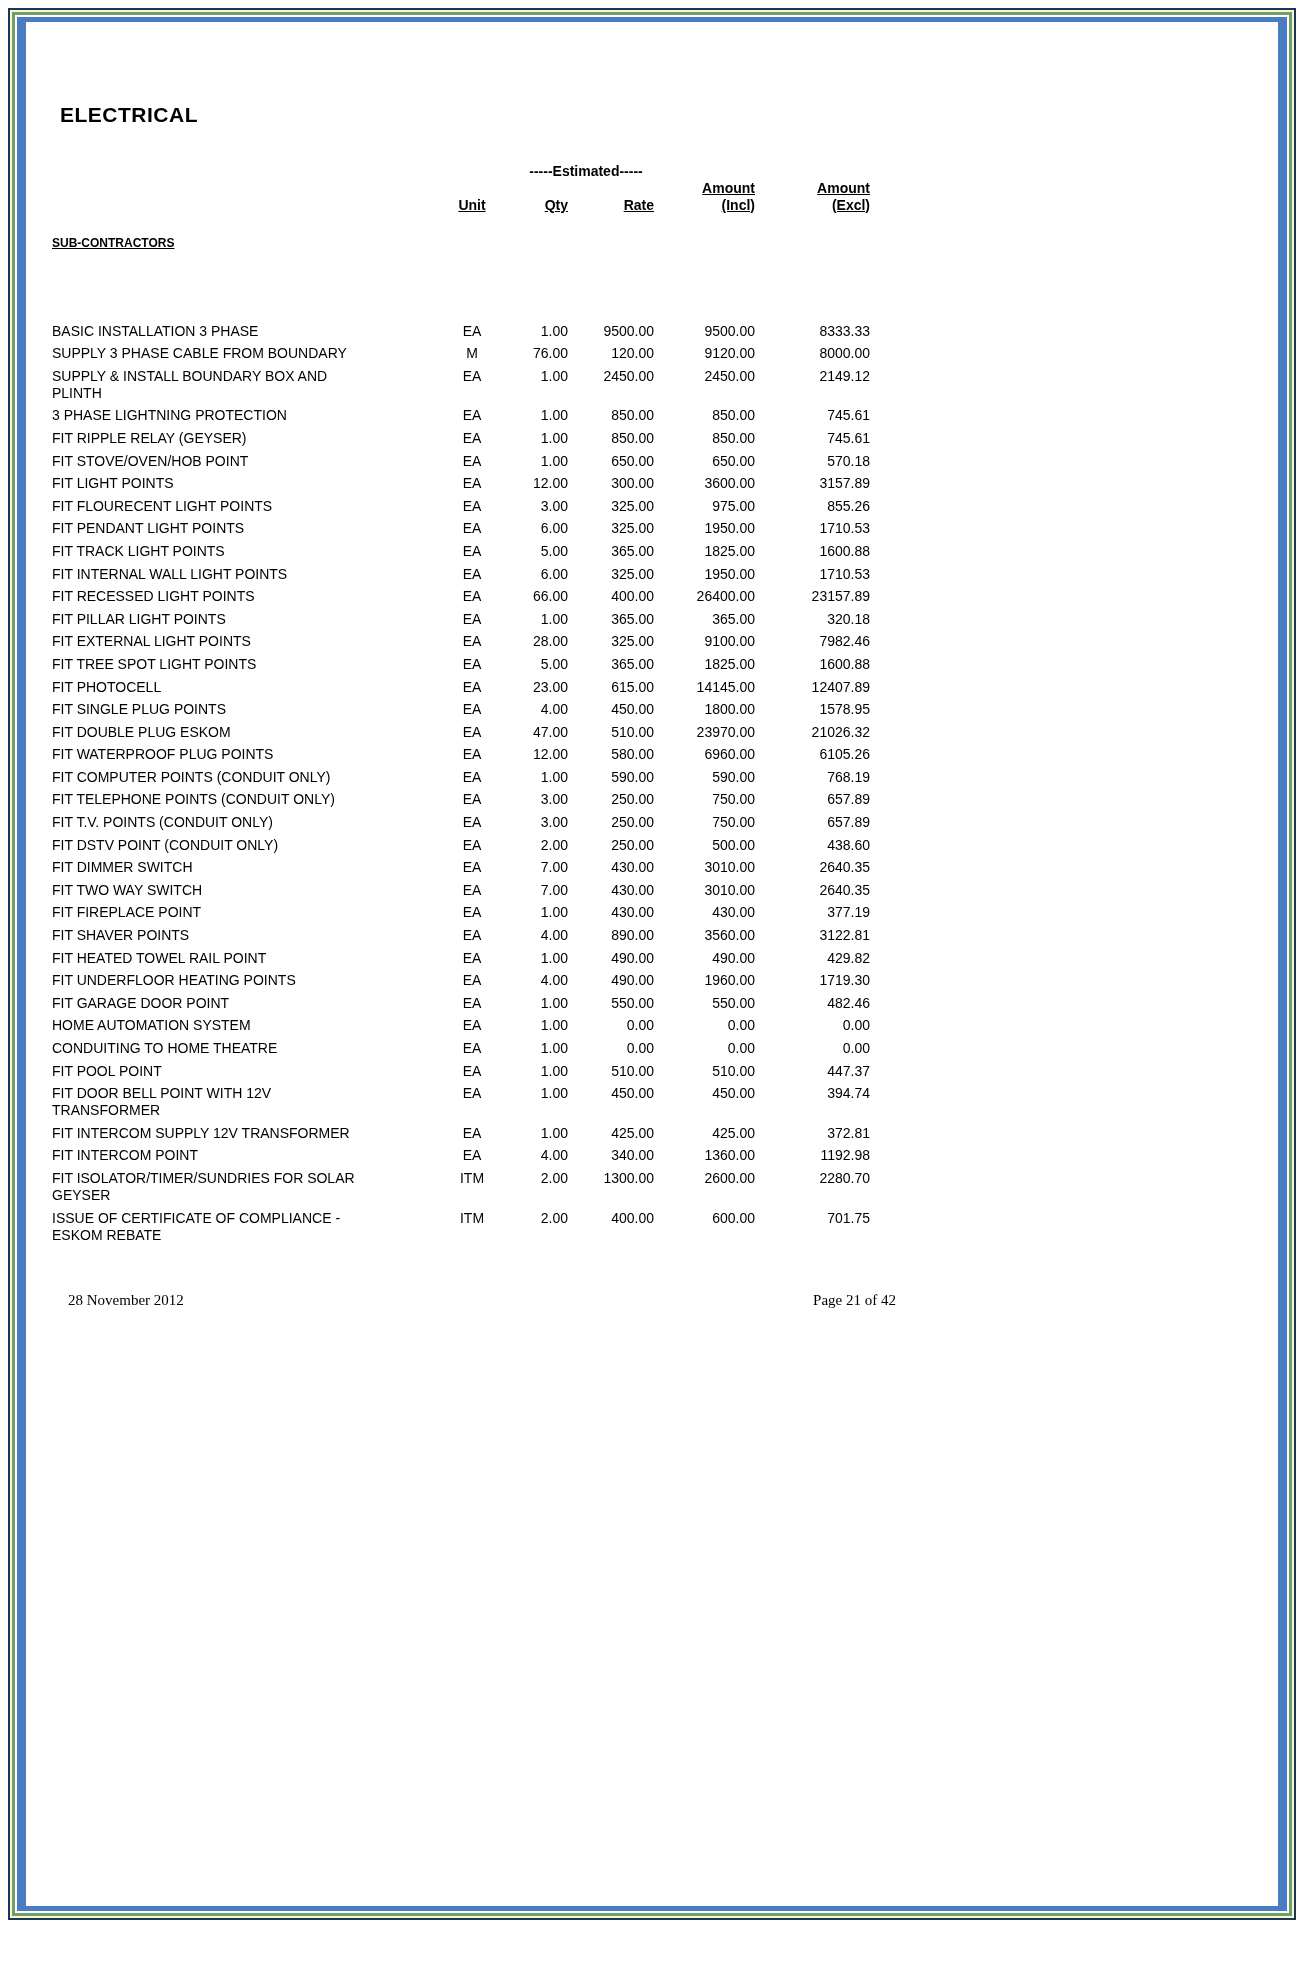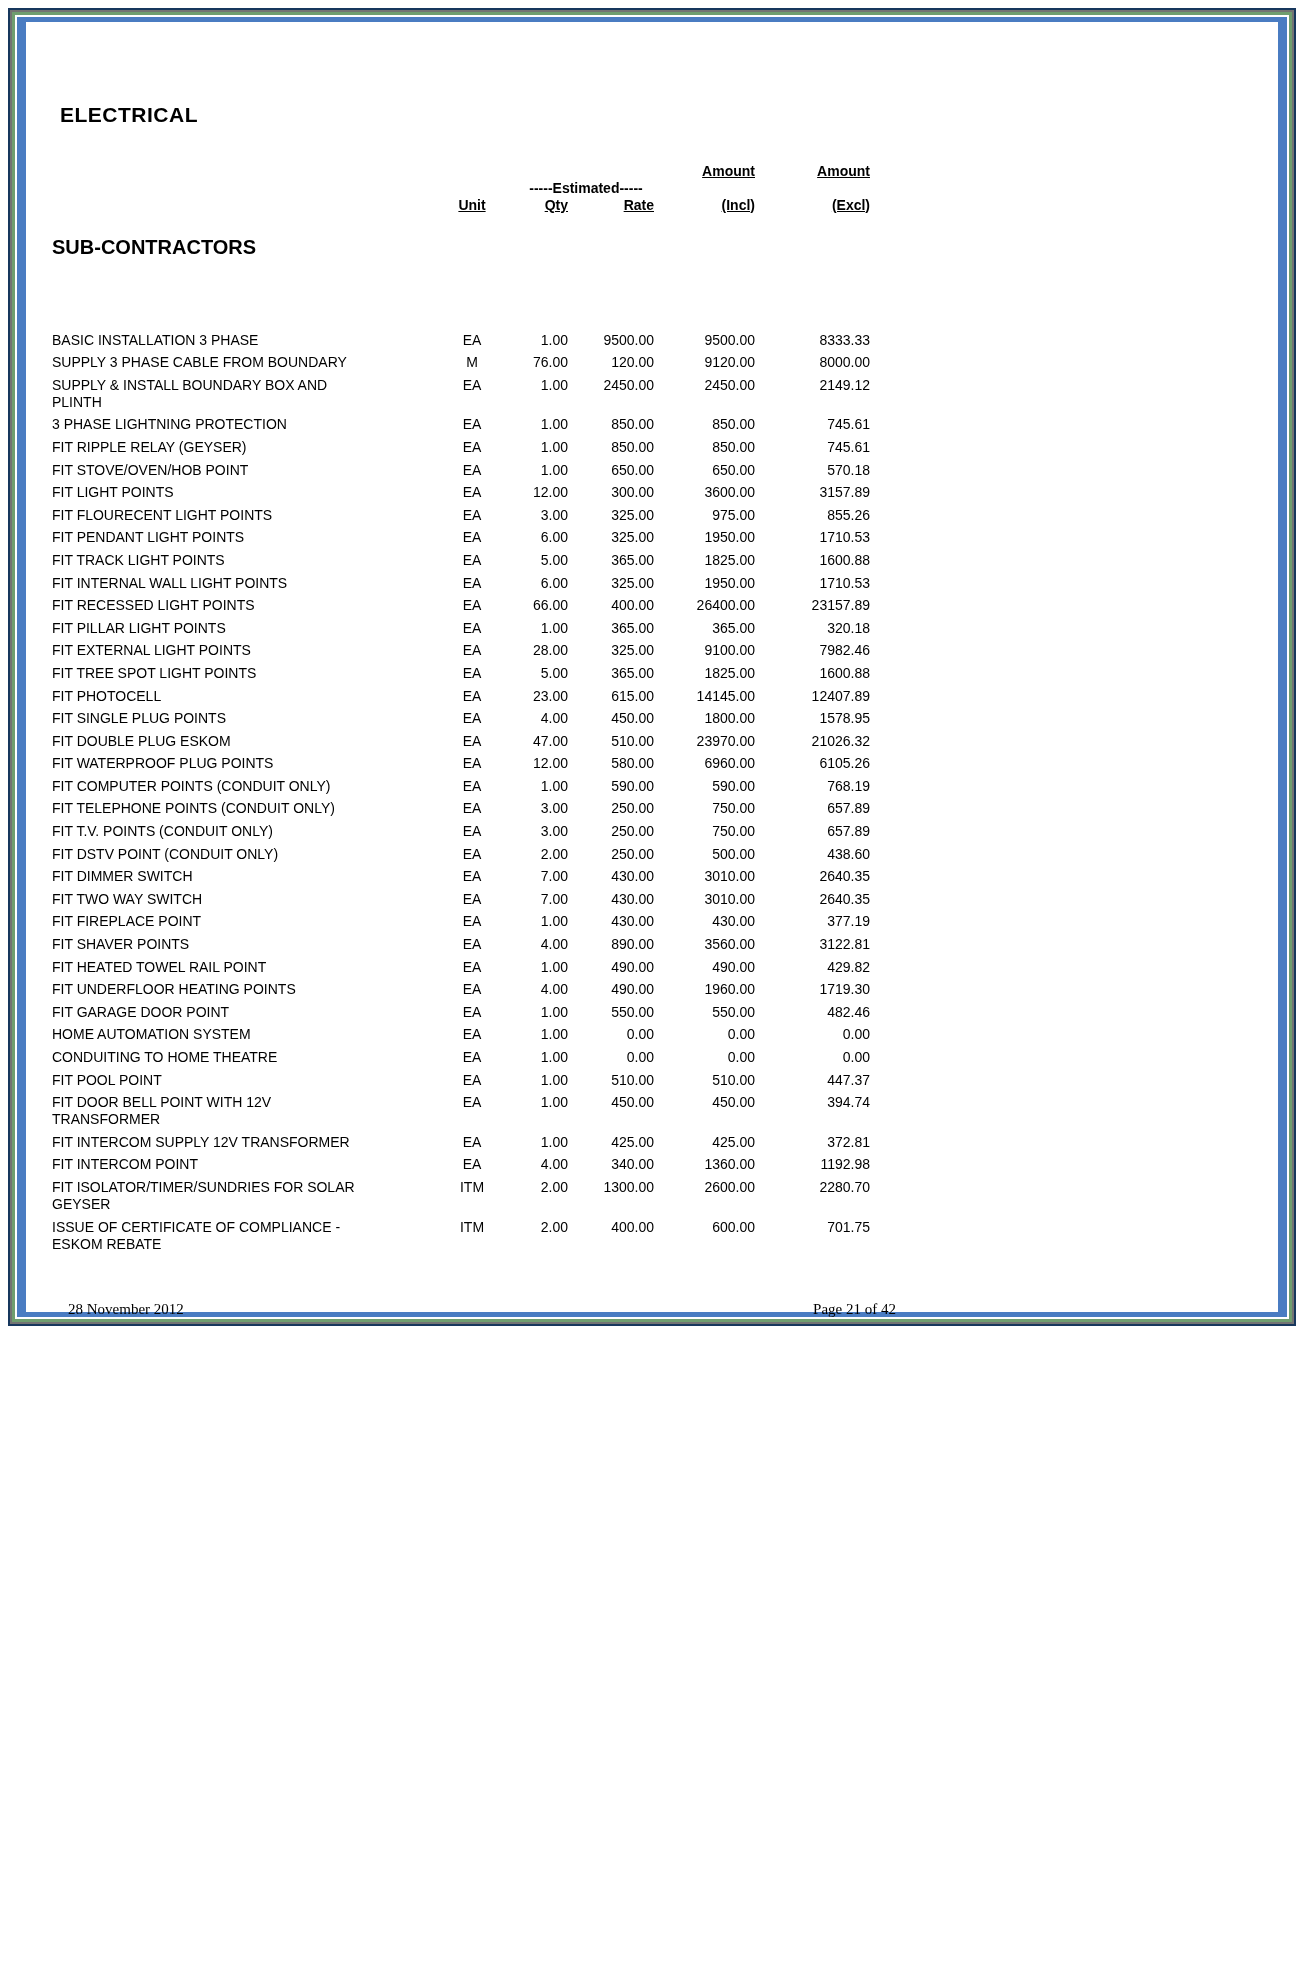--- a/index.html
+++ b/index.html
@@ -7,24 +7,24 @@
   body {
     width: 1304px; height: 1979px;
     background: #ffffff;
     font-family: "Liberation Sans", sans-serif;
     color: #000000;
     position: relative;
   }
   .frame-outer {
     position: absolute;
     left: 8px; top: 8px;
-    width: 1288px; height: 1318px;
+    width: 1288px; height: 1912px;
     border: 2px solid #17375d;
     padding: 2px;
-    background: #737373;
+    background: #fef9c3;
   }
   .frame-green {
     width: 100%; height: 100%;
     border: 3px solid #6f9e6f;
     padding: 2px;
     background: #ffffff;
   }
   .frame-blue {
     width: 100%; height: 100%;
     border: 5px solid #4a7cc2;
@@ -62,23 +62,24 @@
     font-weight: normal;
     text-align: left;
   }
   .head-table td { padding-top: 0; }
   .hdr { font-weight: bold; }
   .u { text-decoration: underline; }
   .num { text-align: right; }
   .unit-cell { text-align: center; padding-left: 22px; }
   .estimated-cell { text-align: center; font-weight: bold; }
   .section-title {
-    font-size: 20px;
+    font-size: 12px;
     font-weight: bold;
     margin: 22px 0 0 0;
+    text-decoration: underline;
   }
   .items-table { margin-top: 67px; }
   .items-table td { padding-top: 5.6px; }
   .desc-cell { white-space: pre-line; }
   .footer {
     display: flex;
     justify-content: space-between;
     width: 828px;
     margin: 48px 0 8px 16px;
     font-family: "Liberation Serif", serif;
@@ -99,29 +100,29 @@
           <colgroup>
             <col class="c-desc">
               <col class="c-unit">
               <col class="c-qty">
             <col class="c-rate">
               <col class="c-incl">
               <col class="c-excl">
           </colgroup>
           <tbody>
             <tr>
-              <td colspan="4"></td>
-              <td class="num hdr"><span class="u">Amount</span></td>
-              <td class="num hdr"><span class="u">Amount</span></td>
-            </tr>
-            <tr>
               <td colspan="2"></td>
               <td colspan="2" class="estimated-cell">-----Estimated-----</td>
               <td></td>
               <td></td>
+            </tr>
+            <tr>
+              <td colspan="4"></td>
+              <td class="num hdr"><span class="u">Amount</span></td>
+              <td class="num hdr"><span class="u">Amount</span></td>
             </tr>
             <tr>
               <td></td>
               <td class="unit-cell hdr"><span class="u">Unit</span></td>
               <td class="num hdr"><span class="u">Qty</span></td>
               <td class="num hdr"><span class="u">Rate</span></td>
               <td class="num hdr"><span class="u">(Incl)</span></td>
               <td class="num hdr"><span class="u">(Excl)</span></td>
             </tr>
           </tbody>

